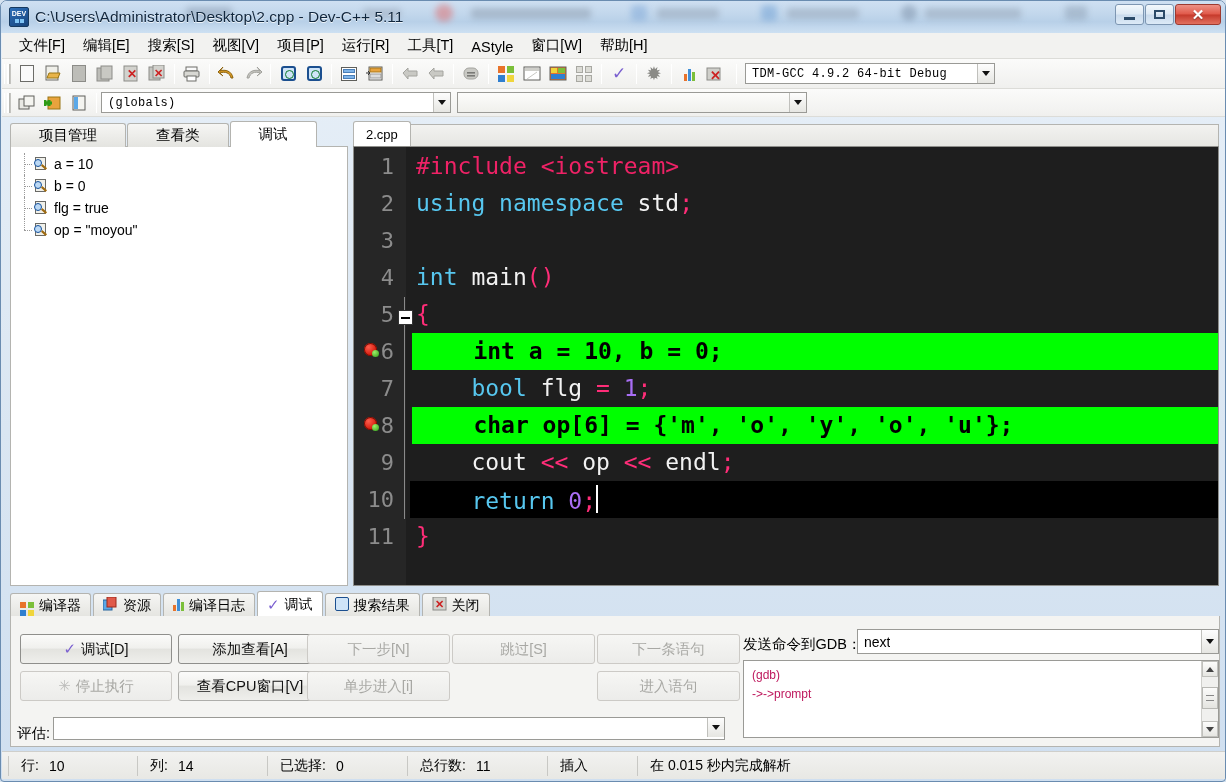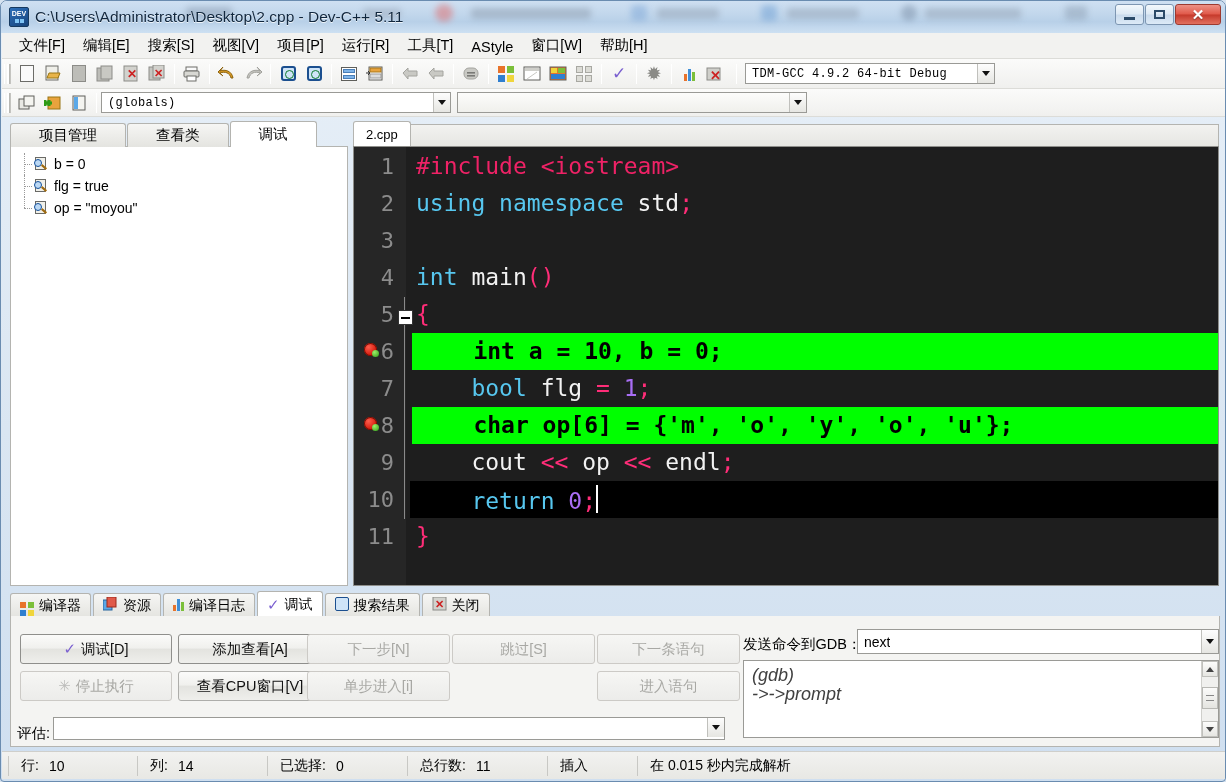--- a/index.html
+++ b/index.html
@@ -243,23 +243,22 @@
   .dbtn.primary { border-color:#8f8f8c; font-weight:normal; }
   .chk { color:#7a5fd0; font-size:15px; }
   .chk.dim { color:#bcbcba; }
   .evallabel { position:absolute; left:16px; top:723px; font-size:14.5px; color:#000; }
   .evalbox { position:absolute; left:52px; top:716px; width:672px; height:23px; }
   .gdb-label { position:absolute; left:742px; top:634px; font-size:14.5px; color:#000; white-space:nowrap; }
   .gdb-combo { position:absolute; left:856px; top:628px; width:362px; height:25px; }
   .gdb-console {
     position:absolute; left:742px; top:659px; width:476px; height:78px;
     background:#fff; border:1px solid #9a9a96;
-    font-size:18px; color:#404040; padding:5px 8px;
+    font-size:12px; color:#be185d; padding:5px 8px;
     line-height:19px;
-    font-style:italic;
   }
   .scrollv {
     position:absolute; right:0; top:0; width:17px; height:76px;
     background:#f0f0ee; border-left:1px solid #cfcfcb;
   }
   .sbtn {
     position:absolute; left:0; width:16px; height:16px;
     background:linear-gradient(180deg,#fcfcfb,#e6e6e2);
     border:1px solid #c0c0bc;
     display:flex; align-items:center; justify-content:center;
@@ -555,20 +554,28 @@
       <div class="tab active">调试</div>
     </div>
     <div class="panelbody">
       <div class="watchlist">
         <div class="watch-row">
           <span class="ico-watch">
               <span class="pg"></span>
               <span class="mag"></span>
               <span class="hdl"></span>
             </span>
+          <span class="watch-label">a = 10</span>
+        </div>
+        <div class="watch-row">
+          <span class="ico-watch">
+              <span class="pg"></span>
+              <span class="mag"></span>
+              <span class="hdl"></span>
+            </span>
           <span class="watch-label">b = 0</span>
         </div>
         <div class="watch-row">
           <span class="ico-watch">
               <span class="pg"></span>
               <span class="mag"></span>
               <span class="hdl"></span>
             </span>
           <span class="watch-label">flg = true</span>
         </div>

